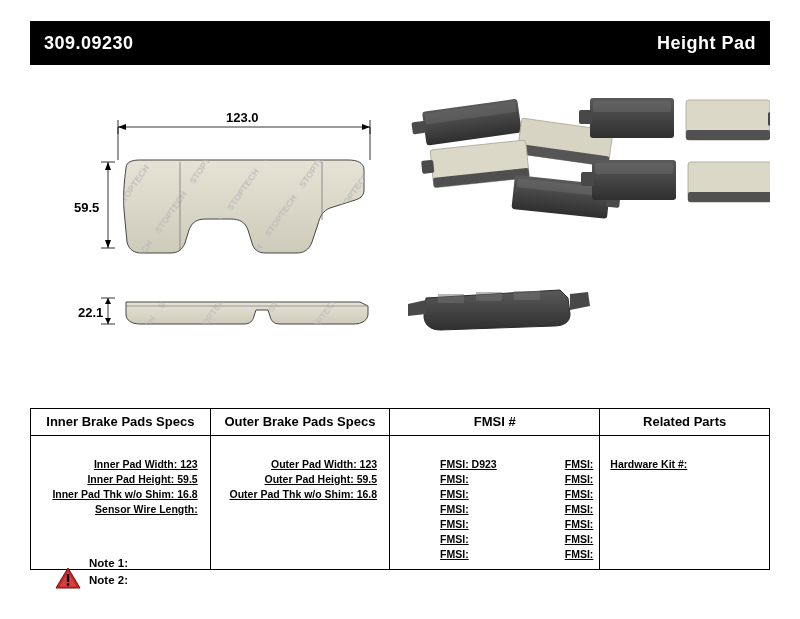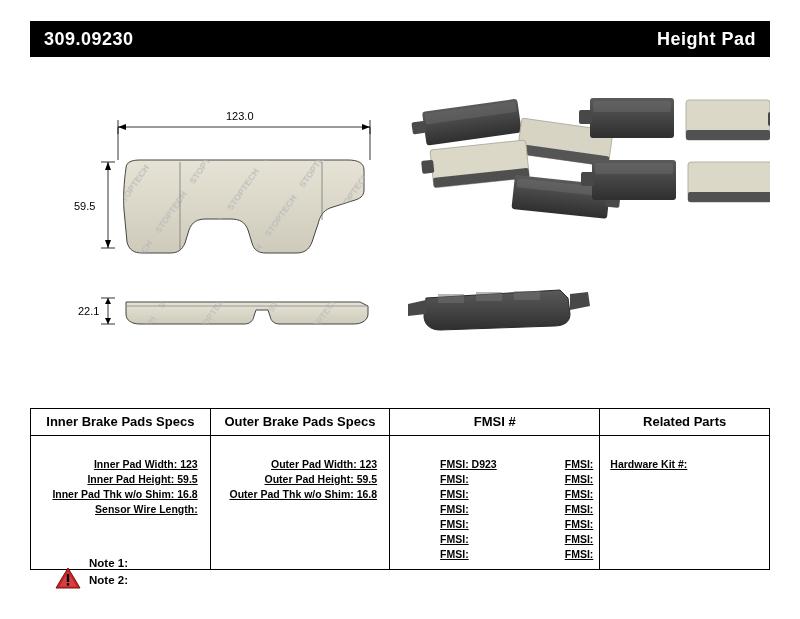--- a/index.html
+++ b/index.html
@@ -21,21 +21,21 @@
     height: 619px;
     background: #fff;
   }
 
   
   .header-bar {
     position: absolute;
     left: 30px;
     top: 21px;
     width: 740px;
-    height: 36px;
+    height: 44px;
     background: #000000;
     color: #ffffff;
     display: flex;
     align-items: center;
     justify-content: space-between;
     padding: 0 14px;
     box-sizing: border-box;
   }
   .part-number {
     font-size: 18px;
@@ -52,22 +52,22 @@
   .drawing-area {
     position: absolute;
     left: 30px;
     top: 70px;
     width: 740px;
     height: 310px;
   }
 
   .dim-label {
     position: absolute;
-    font-size: 11px;
-    font-weight: normal;
+    font-size: 13px;
+    font-weight: bold;
     color: #000;
   }
   #dim-width-label { left: 196px; top: 40px; }
   #dim-height-label { left: 44px; top: 130px; }
   #dim-thk-label { left: 48px; top: 235px; }
 
   svg.vector { position: absolute; left: 0; top: 0; }
 
   
   .specs-table {

